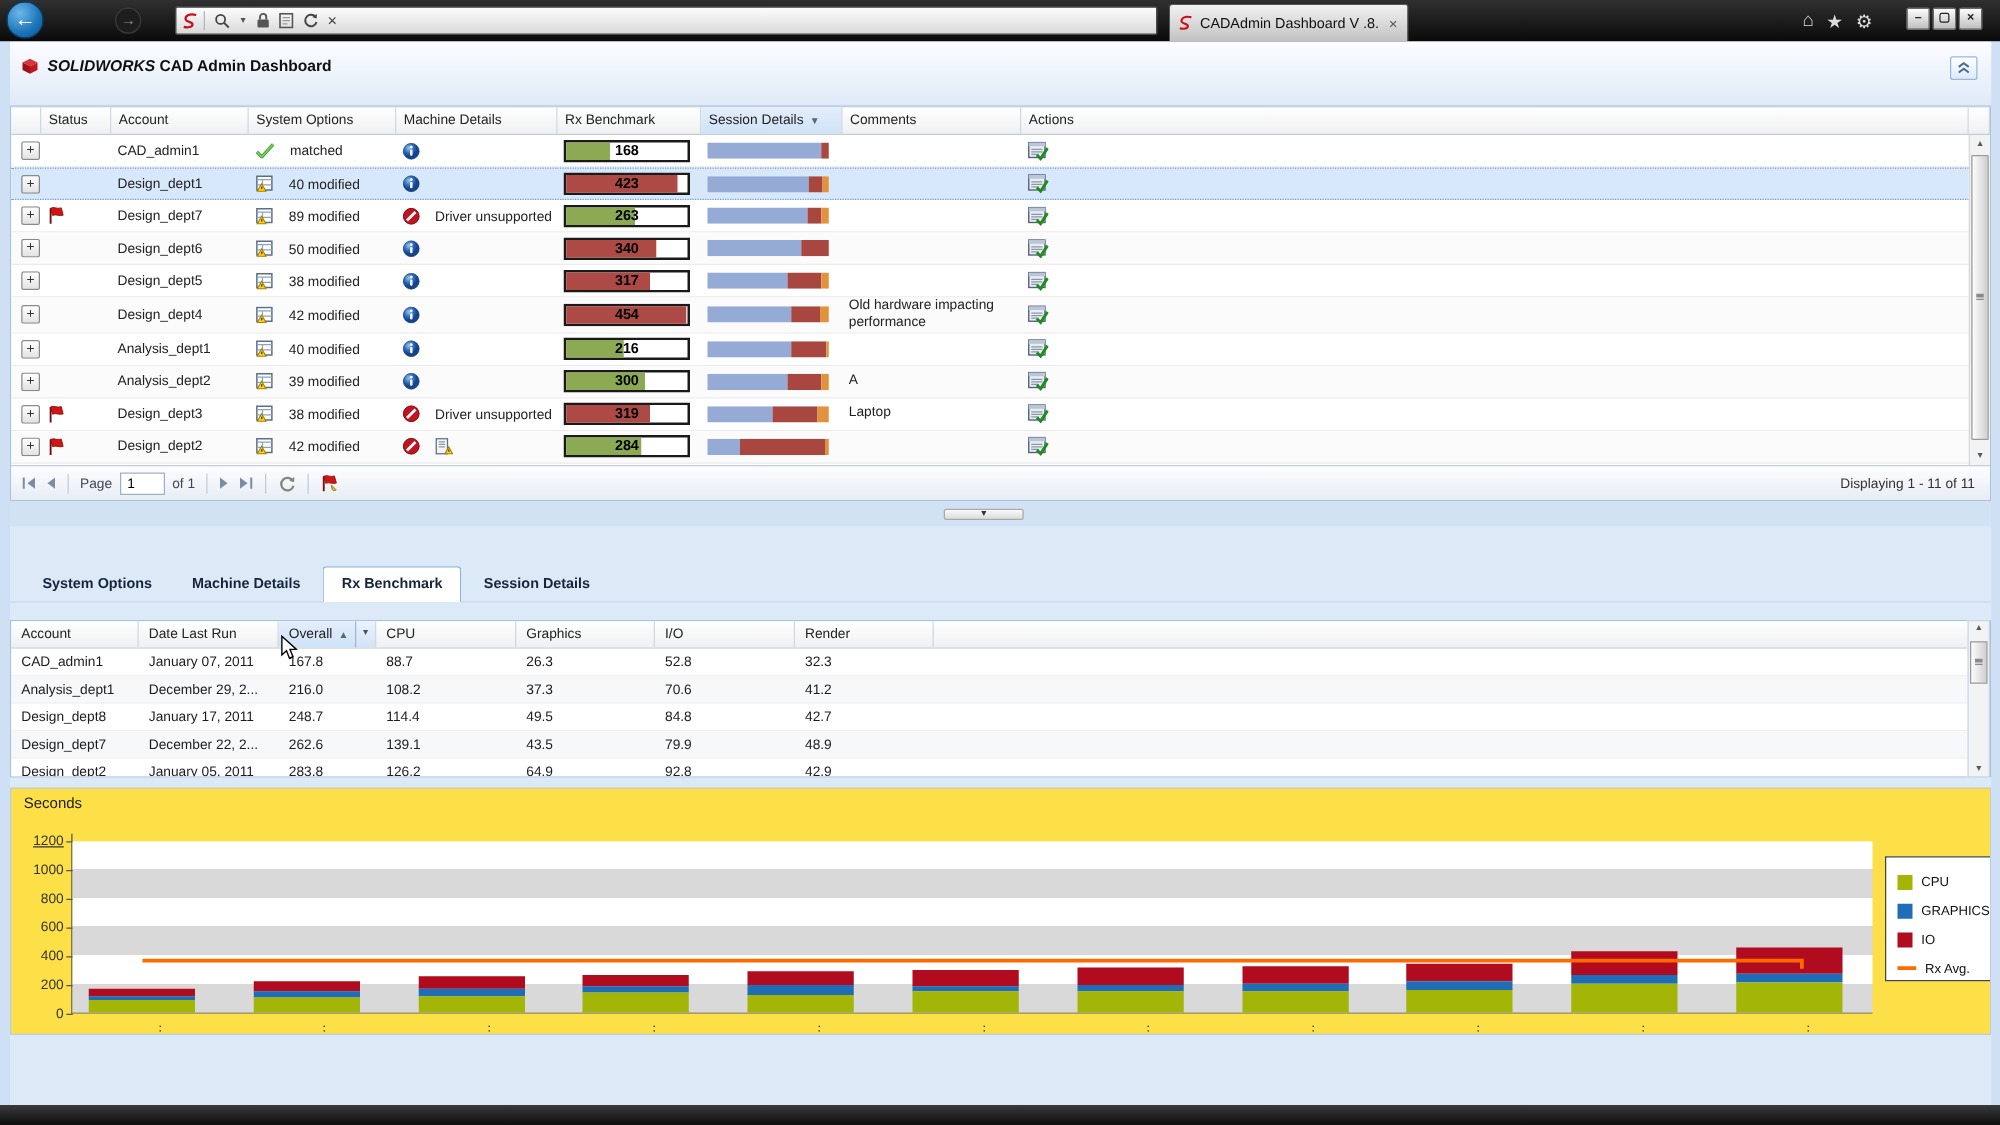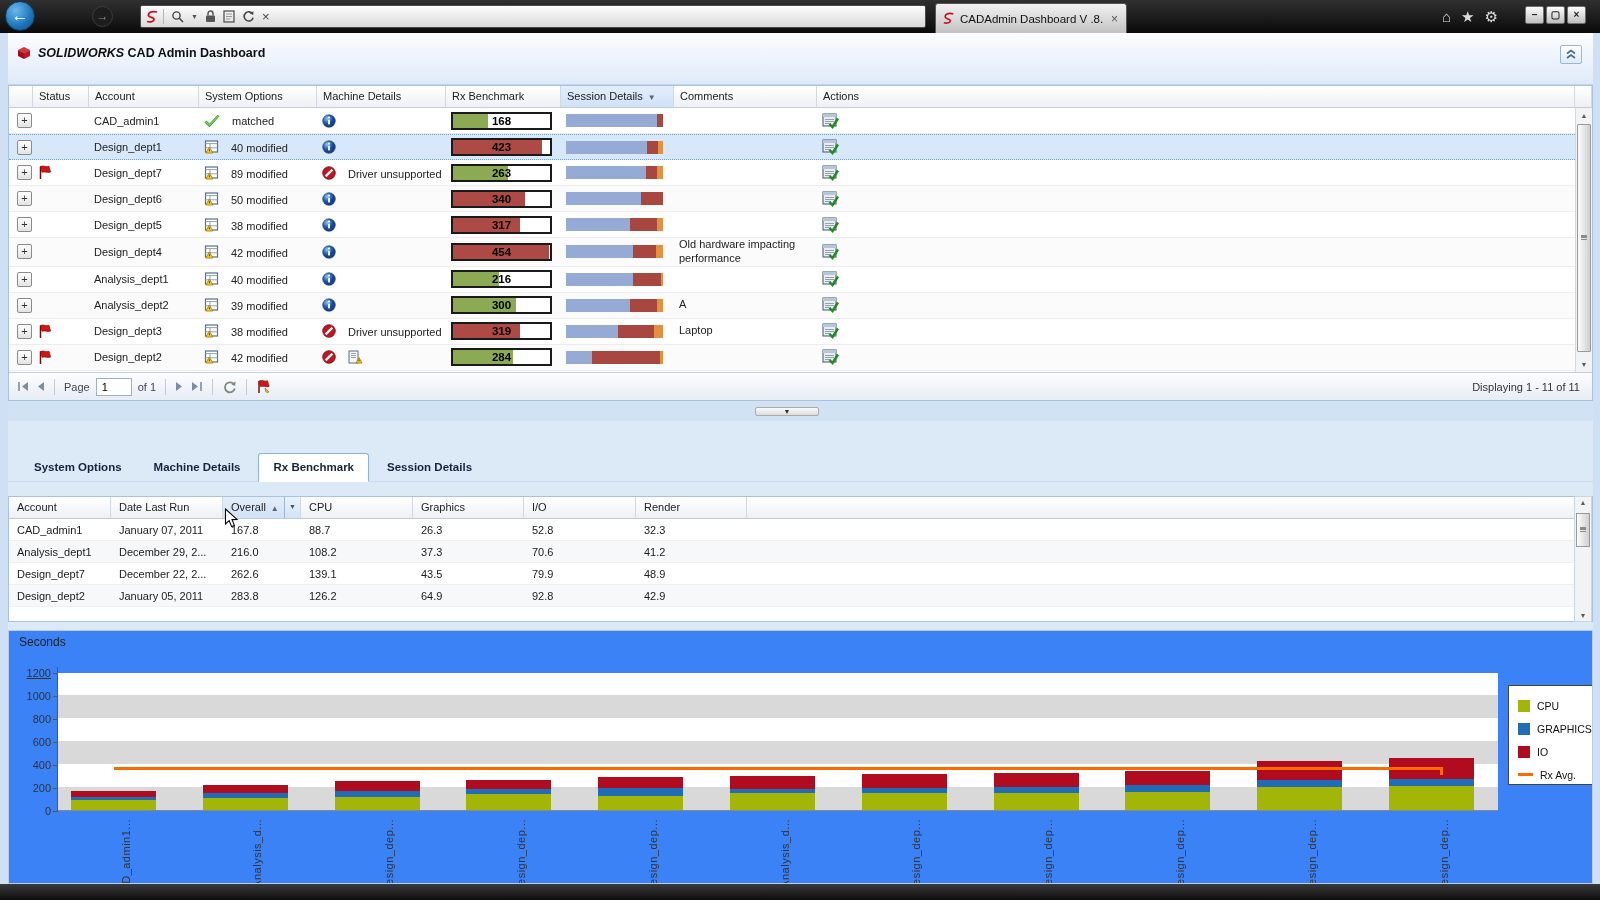--- a/index.html
+++ b/index.html
@@ -100,21 +100,21 @@
   .hdr-dd{position:absolute;right:0;top:0;bottom:0;width:16px;border-left:1px solid #9fb6d2;background:linear-gradient(#eaf2fc,#d2e3f6);
     text-align:center;font-size:7px;line-height:20px;color:#456}
   .drow{display:grid;grid-template-columns:102px 112px 78px 112px 111px 112px 111px auto;height:22px;align-items:center;background:#fff;border-bottom:1px solid #f0f0f0}
   .drow:nth-child(even){background:#f7f8f9}
   .drow>div{padding-left:8px;font-size:11px;color:#1c1c1c;white-space:nowrap}
   .dscroll{position:absolute;top:496px;left:1574px;width:18px;height:126px;background:#f2f3f5;border:1px solid #c9d6e4}
   .dscroll .arr{position:absolute;left:0;width:16px;text-align:center;font-size:7px;color:#5a5a5a}
   .dscroll .thumb{position:absolute;left:1px;width:14px;top:16px;height:34px;background:linear-gradient(90deg,#fdfdfd,#cfcfcf);border:1px solid #9a9a9a}
 
   
-  .chart-panel{position:absolute;top:630px;left:8px;width:1585px;height:254px;background:#3b82f6;border:1px solid #b9cde6;overflow:hidden}
+  .chart-panel{position:absolute;top:630px;left:8px;width:1585px;height:198px;background:#fde047;border:1px solid #b9cde6;overflow:hidden}
   .chart-title{position:absolute;left:10px;top:4px;font-size:12px;color:#222}
   .plot{position:absolute;left:49px;top:42px;width:1440px;height:138px;
     background:repeating-linear-gradient(to top,#d9d9d9 0 23px,#ffffff 23px 46px);border-bottom:1px solid #888}
   .yaxis-line{position:absolute;left:48px;top:36px;width:1px;height:145px;background:#555}
   .ytick{position:absolute;width:34px;text-align:right;font-size:11px;color:#333}
   .ytickmark{position:absolute;width:5px;height:1px;background:#555;left:44px}
   .bar{position:absolute;bottom:0;width:85px;display:flex;flex-direction:column-reverse}
   .seg{width:100%}
   .rxline{position:absolute;height:3px;background:#ff6a00}
   .rxline-end{position:absolute;width:3px;height:8px;background:#ff6a00}
@@ -842,20 +842,30 @@
           <div>Analysis_dept1</div>
           <div>December 29, 2...</div>
           <div>216.0</div>
           <div>108.2</div>
           <div>37.3</div>
           <div>70.6</div>
           <div>41.2</div>
           <div></div>
         </div>
         <div class="drow">
+          <div>Design_dept8</div>
+          <div>January 17, 2011</div>
+          <div>248.7</div>
+          <div>114.4</div>
+          <div>49.5</div>
+          <div>84.8</div>
+          <div>42.7</div>
+          <div></div>
+        </div>
+        <div class="drow">
           <div>Design_dept7</div>
           <div>December 22, 2...</div>
           <div>262.6</div>
           <div>139.1</div>
           <div>43.5</div>
           <div>79.9</div>
           <div>48.9</div>
           <div></div>
         </div>
         <div class="drow">

